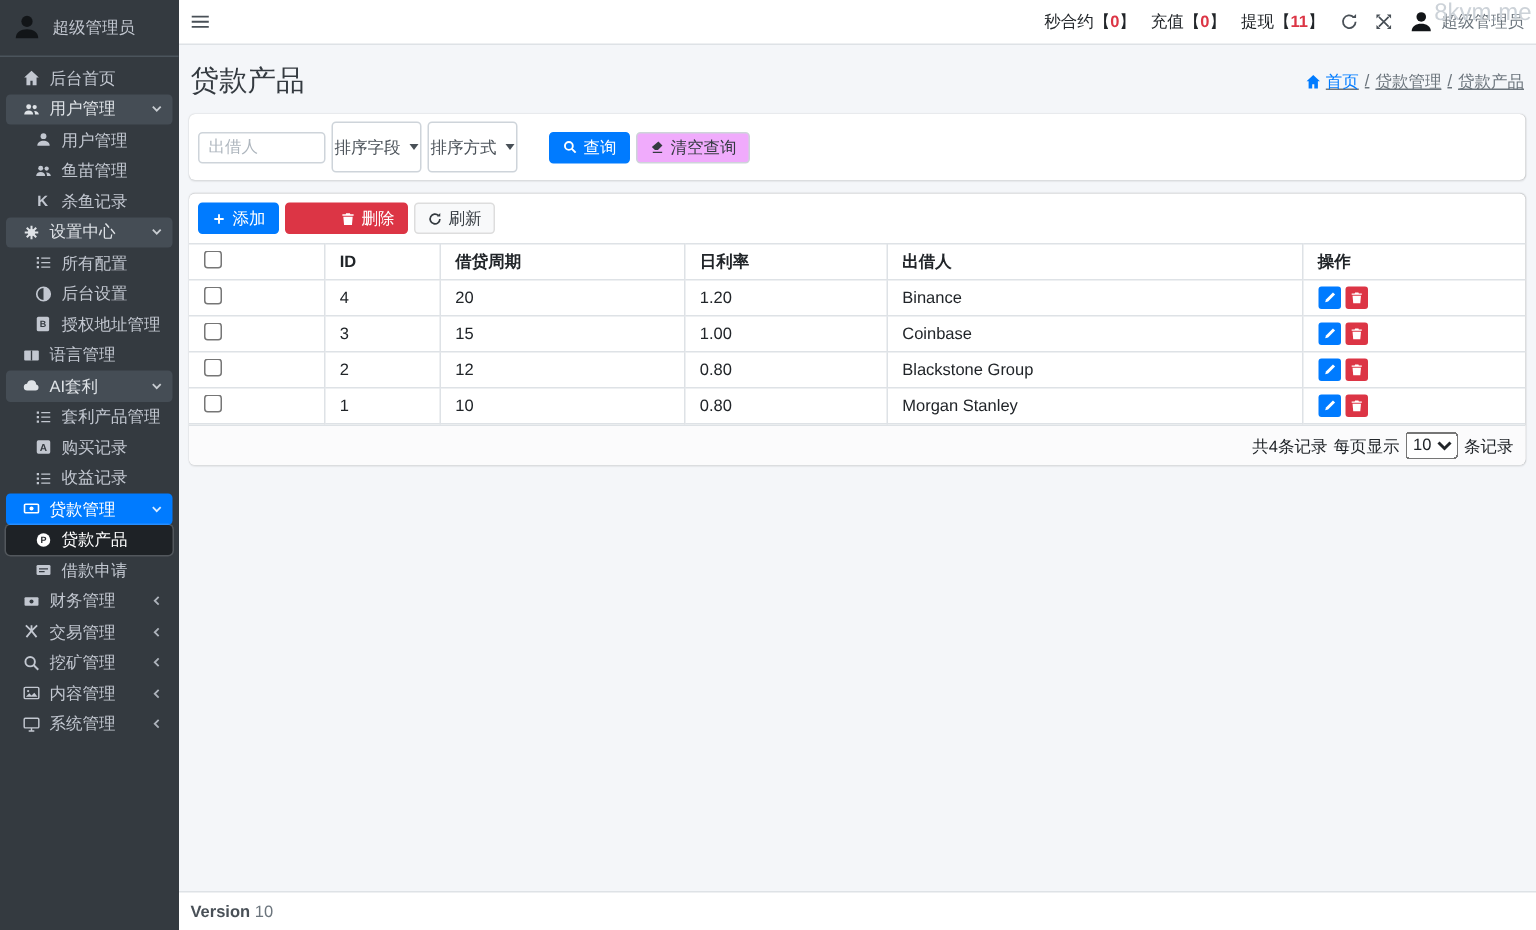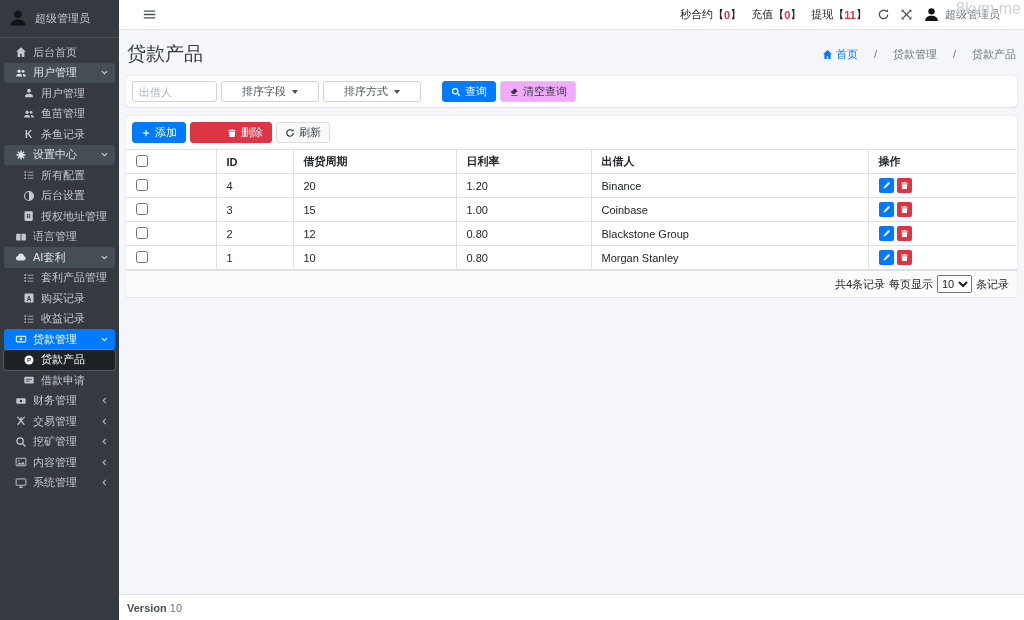--- a/index.html
+++ b/index.html
@@ -25,44 +25,44 @@
   .ni.open { background:#454d55; color:#dfe3e7; }
   .ni.active-parent { background:#007bff; color:#fff; }
   .ni.active { background:#1e2226; color:#fff; box-shadow:0 0 0 1px rgba(255,255,255,.15); }
   .chev { margin-left:auto; opacity:.85; }
   .chev svg { width:9px; height:9px; }
   .kglyph { font-weight:bold; font-size:10px; }
 
   
   .main { margin-left:119px; position:relative; height:620px; background:#f4f6f9; }
   .navbar { height:30px; background:#fff; border-bottom:1px solid #dee2e6;
-            display:flex; align-items:center; padding:0 24px; color:#495057; }
+            display:flex; align-items:center; padding:0 8px; color:#495057; }
   .hamburger svg { width:13px; height:13px; }
   .nav-right { margin-left:auto; display:flex; align-items:center; gap:10px; color:#212529; }
   .stat { display:flex; align-items:center; }
   .stat .val { color:#dc3545; font-weight:bold; }
   .nav-ic svg { width:13px; height:13px; color:#495057; }
   .nav-user { display:flex; align-items:center; gap:5px; color:#6c757d; }
   .nav-user svg { width:17px; height:17px; }
   .watermark { position:absolute; top:0; right:3px; color:#ccd2d8; font-size:16px; z-index:9; }
 
   .content { padding:6px 7px 0 7px; }
   .content-header { display:flex; align-items:center; justify-content:space-between; padding:5px 1px 9px 1px; }
   .content-header h1 { font-size:19px; font-weight:normal; color:#343a40; }
-  .breadcrumb { display:flex; align-items:center; gap:16px; color:#6c757d; }
+  .breadcrumb { display:flex; align-items:center; gap:4px; color:#6c757d;text-decoration:underline; }
   .breadcrumb a { color:#007bff; text-decoration:none; display:flex; align-items:center; gap:3px; }
   .breadcrumb a svg { width:11px; height:11px; }
 
   .card { background:#fff; border-radius:4px; box-shadow:0 0 1px rgba(0,0,0,.25), 0 1px 1px rgba(0,0,0,.06); }
   .search-card { padding:5px 6px; margin-bottom:9px; display:flex; align-items:center; gap:4px; }
   .search-card input { width:85px; height:21px; border:1px solid #ced4da; border-radius:3px;
      padding:0 6px; font-size:11px; color:#495057; font-family:inherit; }
   .search-card input::placeholder { color:#adb5bd; }
-  .dd { height:21px; border:1px solid #ced4da; border-radius:3px; background:#fff; color:#495057;
-        display:inline-flex; align-items:center; gap:6px; padding:0 20px; cursor:pointer; }
+  .dd { height:34px; border:1px solid #ced4da; border-radius:3px; background:#fff; color:#495057;
+        display:inline-flex; align-items:center; gap:6px; padding:0 1px; cursor:pointer; }
   .caret { width:0; height:0; border-left:3.5px solid transparent; border-right:3.5px solid transparent; border-top:4px solid #495057; }
   .btn { height:21px; border:1px solid transparent; border-radius:3px; display:inline-flex; align-items:center;
          gap:4px; padding:0 8px; font-size:11px; cursor:pointer; font-family:inherit; }
   .btn svg { width:10px; height:10px; }
   .btn-primary { background:#007bff; border-color:#007bff; color:#fff; }
   .btn-danger { background:#dc3545; border-color:#dc3545; color:#fff;padding-left:36px; }
   .btn-light { background:#f0abfc; border-color:#ced4da; color:#343a40; }
   .btn-tool { background:#f8f9fa; border-color:#ddd; color:#343a40; }
   .search-card .btn-primary { margin-left:17px;justify-content:space-between; }
 

